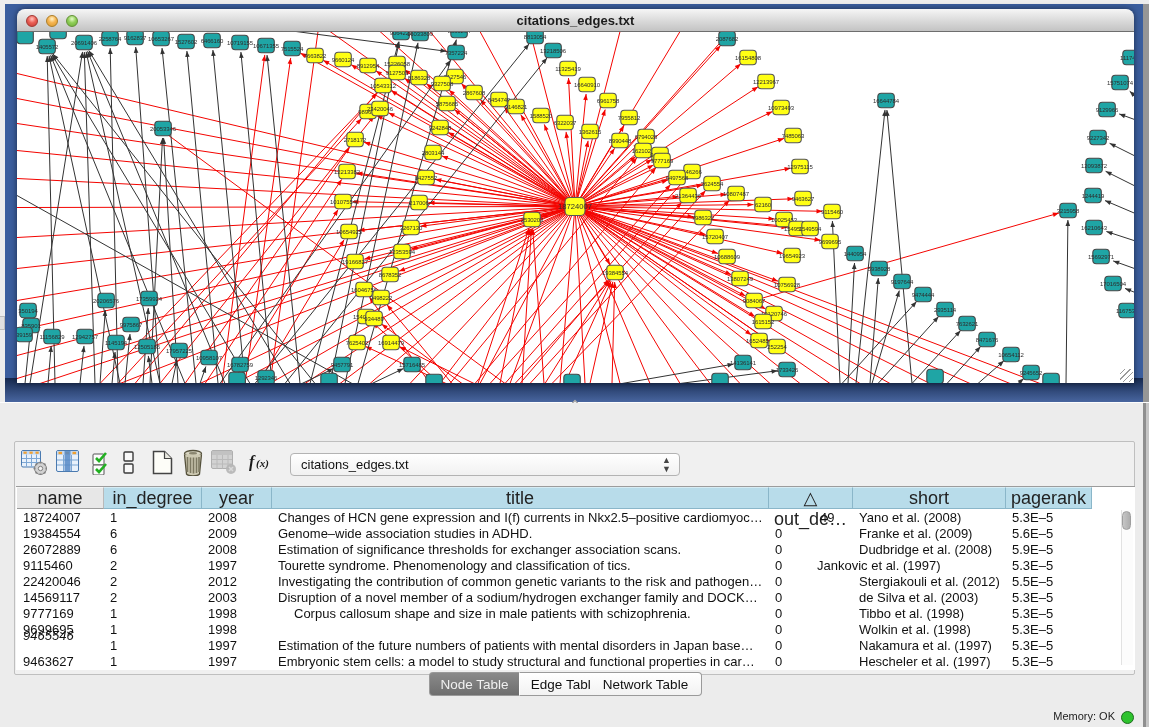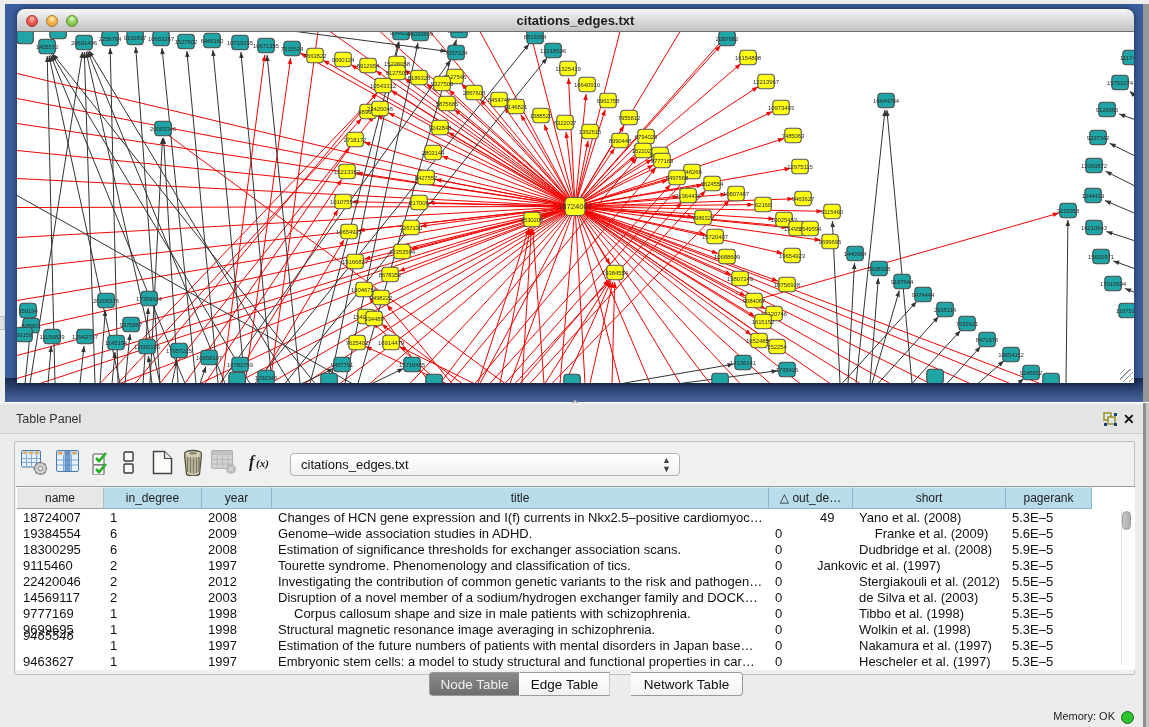--- a/index.html
+++ b/index.html
@@ -28,27 +28,27 @@
 #tp-float { position:absolute; left:1103px; top:7px; width:15px; height:15px; }
 #tp-x { position:absolute; left:1123px; top:6px; font-size:14px; font-weight:bold; color:#111; }
 #panel { position:absolute; left:14px; top:38px; width:1121px; height:234px; background:#f0f0f0; border:1px solid #bfbfbf; border-radius:2px; }
 
 .ticon { position:absolute; top:9px; }
 #combo { position:absolute; left:275px; top:11px; width:390px; height:23px; background:linear-gradient(#ffffff,#f1f1f1); border:1px solid #b3b3b3; border-radius:4px; }
 #combo span.lbl { position:absolute; left:10px; top:3px; font-size:13px; color:#111; }
 #combo .uds { position:absolute; right:8px; top:2px; font-size:9px; color:#444; line-height:9px; text-align:center; }
 
 #tbl { position:absolute; left:1px; top:44px; width:1119px; height:184px; background:#fff; border-top:1px solid #9c9c9c; }
-.hc { position:absolute; top:0; height:22px; background:#b8dcea; border-right:1px solid #8ab6c9; border-bottom:1px solid #8ab6c9; border-top:1px solid #d6ecf4; font-size:12px; color:#222; text-align:center; line-height:21px; }
+.hc { position:absolute; top:0; height:22px; background:#b8dcea; border-right:1px solid #8ab6c9; border-bottom:1px solid #8ab6c9; border-top:1px solid #d6ecf4; font-size:18px; color:#222; text-align:center; line-height:21px; }
 .rowtext { position:absolute; font-size:13px; color:#111; white-space:nowrap; overflow:hidden; }
 
 .seg { position:absolute; top:269px; height:24px; font-size:13.5px; text-align:center; line-height:23px; border:1px solid #9a9a9a; }
 #seg1 { left:429px; width:90px; background:linear-gradient(#8a8a8a,#6e6e6e); color:#f0f0f0; border-radius:4px 0 0 4px; border-right:none; }
 #seg2 { left:519px; width:91px; background:linear-gradient(#ffffff,#f2f2f2); color:#111; border-right:1px solid #c6c6c6; border-left:1px solid #fff; }
-#seg3 { left:631px; width:112px; background:linear-gradient(#ffffff,#f2f2f2); color:#111; border-left:none; border-radius:0 4px 4px 0; }
+#seg3 { left:590px; width:112px; background:linear-gradient(#ffffff,#f2f2f2); color:#111; border-left:none; border-radius:0 4px 4px 0; }
 #mem { position:absolute; right:34px; top:307px; font-size:11px; color:#222; }
 #memdot { position:absolute; left:1121px; top:308px; width:13px; height:13px; border-radius:50%; background:#2ec32e; border:1.5px solid #1d6b1d; }
 #rightedge { position:absolute; left:1143px; top:0px; width:3px; height:325px; background:#8f8f8f; } #rightlight { position:absolute; left:1146px; top:0px; width:3px; height:325px; background:#c6c6c6; }
 </style>
 </head>
 <body>
 <div id="app">
   <div id="desktop">
     <div id="bluebg"></div>
       <div style="position:absolute;left:0px;top:316px;width:5px;height:14px;background:#e0e0e0;border:1px solid #bdbdbd;border-left:none;"></div>
@@ -725,31 +725,20 @@
         <div class="tl" id="tl-r"></div>
         <div class="tl" id="tl-y"></div>
         <div class="tl" id="tl-g"></div>
       </div>
     </div>
   </div>
   <div id="chev" style="position:absolute;left:570px;top:398px;width:10px;height:5px;overflow:hidden;z-index:6;">
       <div style="width:6px;height:6px;border:1.2px solid #909090;transform:rotate(45deg);margin:2.5px auto 0;background:#f0f0f0;"></div>
     </div>
 <div id="bottom">
-    <div id="tp-head">
-      <div id="tp-title">Table Panel</div>
-      <svg id="tp-float" viewBox="0 0 15 15">
-          <rect x="1" y="1" width="7" height="7" fill="#dce8f5" stroke="#a09428" stroke-width="1.6"></rect>
-          <rect x="5" y="5" width="7" height="7" fill="#dce8f5" stroke="#a09428" stroke-width="1.6"></rect>
-          <rect x="11" y="1" width="3" height="3" fill="#15407c"></rect>
-          <rect x="1" y="11" width="3" height="3" fill="#15407c"></rect>
-          <rect x="11" y="11" width="3" height="3" fill="#15407c"></rect>
-        </svg>
-      <div id="tp-x">✕</div>
-    </div>
     <div id="panel">
       <svg class="ticon" style="left:6px;top:8px" width="26" height="25" viewBox="0 0 26 25">
           <rect x="0.5" y="0.5" width="19" height="16.5" rx="1.5" fill="#e8f1fb" stroke="#4a7ab0"></rect>
 <rect x="1" y="1" width="18" height="3.5" fill="#c3d9f2"></rect>
 <rect x="2.5" y="1.6" width="3.2" height="2.2" fill="#f0a030"></rect>
           <rect x="8.5" y="1.6" width="3.2" height="2.2" fill="#f0a030"></rect>
           <rect x="14.5" y="1.6" width="3.2" height="2.2" fill="#f0a030"></rect>
 <path d="M1 8.5h18 M1 12.5h18 M5.5 4.5v12 M10.5 4.5v12 M15.5 4.5v12" stroke="#7da7d4" stroke-width="1" fill="none"></path>
           <circle cx="19.5" cy="18.5" r="6" fill="#d2d2d2" stroke="#808080"></circle>
           <circle cx="19.5" cy="18.5" r="2.2" fill="#f2f2f2" stroke="#808080"></circle>
@@ -815,23 +804,23 @@
 <div class="rowtext" style="left:192px;top:23px;width:62px;">2008</div>
 <div class="rowtext" style="left:262px;top:23px;width:489px;">Changes of HCN gene expression and I(f) currents in Nkx2.5–positive cardiomyoc…</div>
 <div class="rowtext" style="left:759px;top:23px;width:76px;margin-left:45px;">49</div>
 <div class="rowtext" style="left:843px;top:23px;width:145px;">Yano et al. (2008)</div>
 <div class="rowtext" style="left:996px;top:23px;width:78px;">5.3E–5</div>
 <div class="rowtext" style="left:7px;top:39px;width:79px;">19384554</div>
 <div class="rowtext" style="left:94px;top:39px;width:90px;">6</div>
 <div class="rowtext" style="left:192px;top:39px;width:62px;">2009</div>
 <div class="rowtext" style="left:262px;top:39px;width:489px;">Genome–wide association studies in ADHD.</div>
 <div class="rowtext" style="left:759px;top:39px;width:76px;">0</div>
-<div class="rowtext" style="left:843px;top:39px;width:145px;text-align:center;">Franke et al. (2009)</div>
+<div class="rowtext" style="left:843px;top:39px;width:145px;">Franke et al. (2009)</div>
 <div class="rowtext" style="left:996px;top:39px;width:78px;">5.6E–5</div>
-<div class="rowtext" style="left:7px;top:55px;width:79px;">18300295</div>
+<div class="rowtext" style="left:7px;top:55px;width:79px;">26072889</div>
 <div class="rowtext" style="left:94px;top:55px;width:90px;">6</div>
 <div class="rowtext" style="left:192px;top:55px;width:62px;">2008</div>
 <div class="rowtext" style="left:262px;top:55px;width:489px;">Estimation of significance thresholds for exchanger association scans.</div>
 <div class="rowtext" style="left:759px;top:55px;width:76px;">0</div>
 <div class="rowtext" style="left:843px;top:55px;width:145px;">Dudbridge et al. (2008)</div>
 <div class="rowtext" style="left:996px;top:55px;width:78px;">5.9E–5</div>
 <div class="rowtext" style="left:7px;top:71px;width:79px;">9115460</div>
 <div class="rowtext" style="left:94px;top:71px;width:90px;">2</div>
 <div class="rowtext" style="left:192px;top:71px;width:62px;">1997</div>
 <div class="rowtext" style="left:262px;top:71px;width:489px;">Tourette syndrome. Phenomenology and classification of tics.</div>
@@ -855,21 +844,20 @@
 <div class="rowtext" style="left:7px;top:119px;width:79px;">9777169</div>
 <div class="rowtext" style="left:94px;top:119px;width:90px;">1</div>
 <div class="rowtext" style="left:192px;top:119px;width:62px;">1998</div>
 <div class="rowtext" style="left:262px;top:119px;width:489px;margin-left:16px;">Corpus callosum shape and size in male patients with schizophrenia.</div>
 <div class="rowtext" style="left:759px;top:119px;width:76px;">0</div>
 <div class="rowtext" style="left:843px;top:119px;width:145px;">Tibbo et al. (1998)</div>
 <div class="rowtext" style="left:996px;top:119px;width:78px;">5.3E–5</div>
 <div class="rowtext" style="left:7px;top:135px;width:79px;">9699695</div>
 <div class="rowtext" style="left:94px;top:135px;width:90px;">1</div>
 <div class="rowtext" style="left:192px;top:135px;width:62px;">1998</div>
-<div class="rowtext" style="left:262px;top:135px;width:489px;">Structural magnetic resonance image averaging in schizophrenia.</div>
 <div class="rowtext" style="left:759px;top:135px;width:76px;">0</div>
 <div class="rowtext" style="left:843px;top:135px;width:145px;">Wolkin et al. (1998)</div>
 <div class="rowtext" style="left:996px;top:135px;width:78px;">5.3E–5</div>
 <div class="rowtext" style="left:7px;top:141px;width:79px;font-style:italic;">9465546</div>
 <div class="rowtext" style="left:94px;top:151px;width:90px;">1</div>
 <div class="rowtext" style="left:192px;top:151px;width:62px;">1997</div>
 <div class="rowtext" style="left:262px;top:151px;width:489px;">Estimation of the future numbers of patients with mental disorders in Japan base…</div>
 <div class="rowtext" style="left:759px;top:151px;width:76px;">0</div>
 <div class="rowtext" style="left:843px;top:151px;width:145px;">Nakamura et al. (1997)</div>
 <div class="rowtext" style="left:996px;top:151px;width:78px;">5.3E–5</div>

